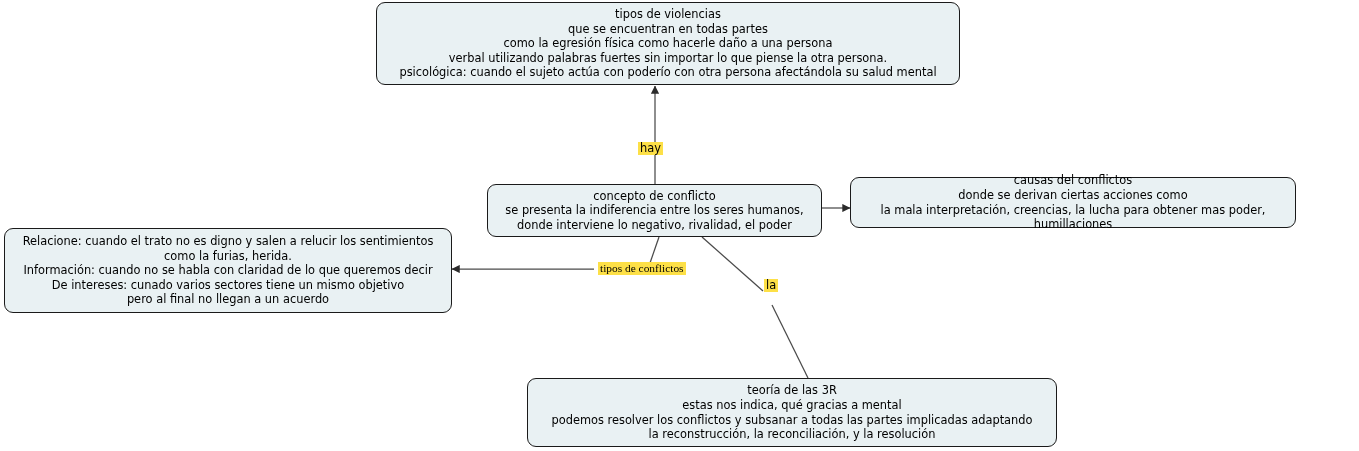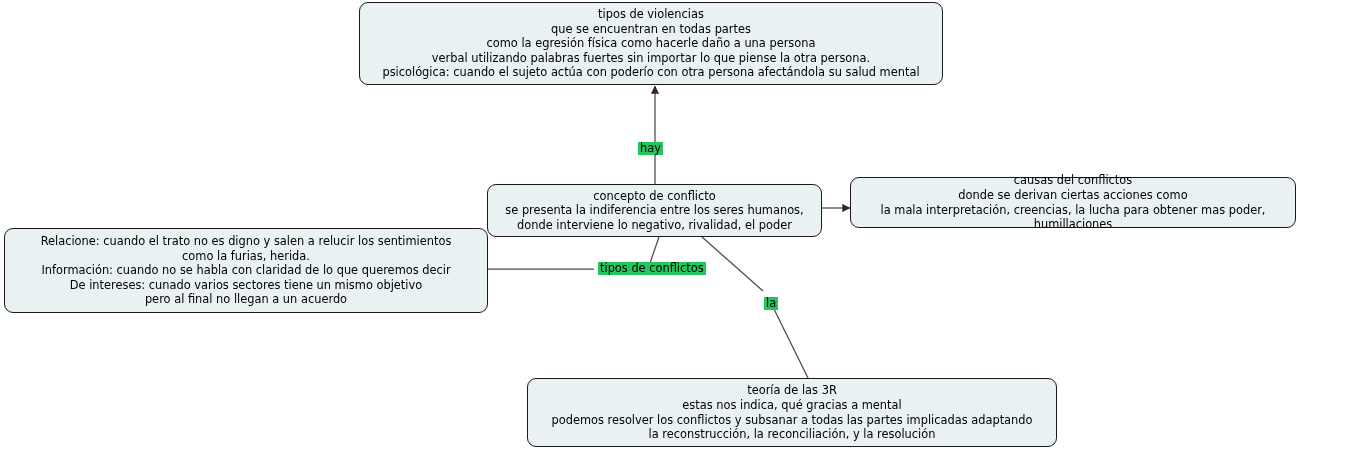--- a/index.html
+++ b/index.html
@@ -37,21 +37,21 @@
     font-size: 11.4px;
     line-height: 14.6px;
     white-space: pre-line;
     padding: 2px 8px;
   }
   .edge-label {
     position: absolute;
     color: #000000;
     font-size: 11.4px;
     line-height: 13px;
-    background: #22c55e;
+    background: #fde047;
     padding: 0 2px;
     white-space: nowrap;
   }
 </style>
 </head>
 <body>
 
 <div id="canvas">
 
   <svg id="edge-layer" width="1359" height="451" viewBox="0 0 1359 451">
@@ -65,44 +65,44 @@
 
     <line x1="822" y1="208" x2="850" y2="208" stroke="#4a4a4a" stroke-width="1.25" marker-end="url(#arrow)"></line>
 
     <path d="M 659 237 L 650 263" fill="none" stroke="#4a4a4a" stroke-width="1.25"></path>
     <line x1="594" y1="269" x2="452" y2="269" stroke="#4a4a4a" stroke-width="1.25" marker-end="url(#arrow)"></line>
 
     <path d="M 702 237 L 763 291" fill="none" stroke="#4a4a4a" stroke-width="1.25"></path>
     <path d="M 772 305 L 808 378" fill="none" stroke="#4a4a4a" stroke-width="1.25"></path>
   </svg>
 
-  <div class="node" style="left:359px; top:2px; width:584px; height:83px;">tipos de violencias
+  <div class="node" style="left:376px; top:2px; width:584px; height:83px;">tipos de violencias
 que se encuentran en todas partes
 como la egresión física como hacerle daño a una persona
 verbal utilizando palabras fuertes sin importar lo que piense la otra persona.
 psicológica: cuando el sujeto actúa con poderío con otra persona  afectándola su salud mental</div>
 
   <div class="node" style="left:487px; top:184px; width:335px; height:53px;padding-left:8px;">concepto de conflicto
 se presenta la indiferencia  entre los seres humanos,
 donde interviene lo negativo, rivalidad, el poder</div>
 
   <div class="node" style="left:850px; top:177px; width:446px; height:51px;">causas del conflictos
 donde se derivan ciertas acciones  como
 la mala interpretación, creencias, la lucha para obtener mas poder, humillaciones</div>
 
-  <div class="node" style="left:4px; top:228px; width:484px; height:85px;">Relacione: cuando el trato no es digno y salen a relucir los sentimientos
+  <div class="node" style="left:4px; top:228px; width:448px; height:85px;">Relacione: cuando el trato no es digno y salen a relucir los sentimientos
 como la furias, herida.
 Información: cuando no se habla con claridad de lo que queremos decir
 De intereses: cunado varios sectores tiene un mismo objetivo
 pero al final no llegan a un acuerdo</div>
 
   <div class="node" style="left:527px; top:378px; width:530px; height:69px;">teoría de las 3R
 estas nos indica, qué gracias a mental
 podemos resolver los conflictos y subsanar  a todas las partes implicadas adaptando
 la reconstrucción, la reconciliación, y la resolución</div>
 
   <div class="edge-label" style="left:638px; top:142px;">hay</div>
 
-  <div class="edge-label" style="left:598px; top:262px;">tipos de conflictos</div>
+  <div class="edge-label" style="left:598px; top:262px;font-family:Liberation Serif, serif;">tipos de conflictos</div>
 
-  <div class="edge-label" style="left:764px; top:297px;">la</div>
+  <div class="edge-label" style="left:764px; top:279px;">la</div>
 
 </div>
 
 </body></html>

